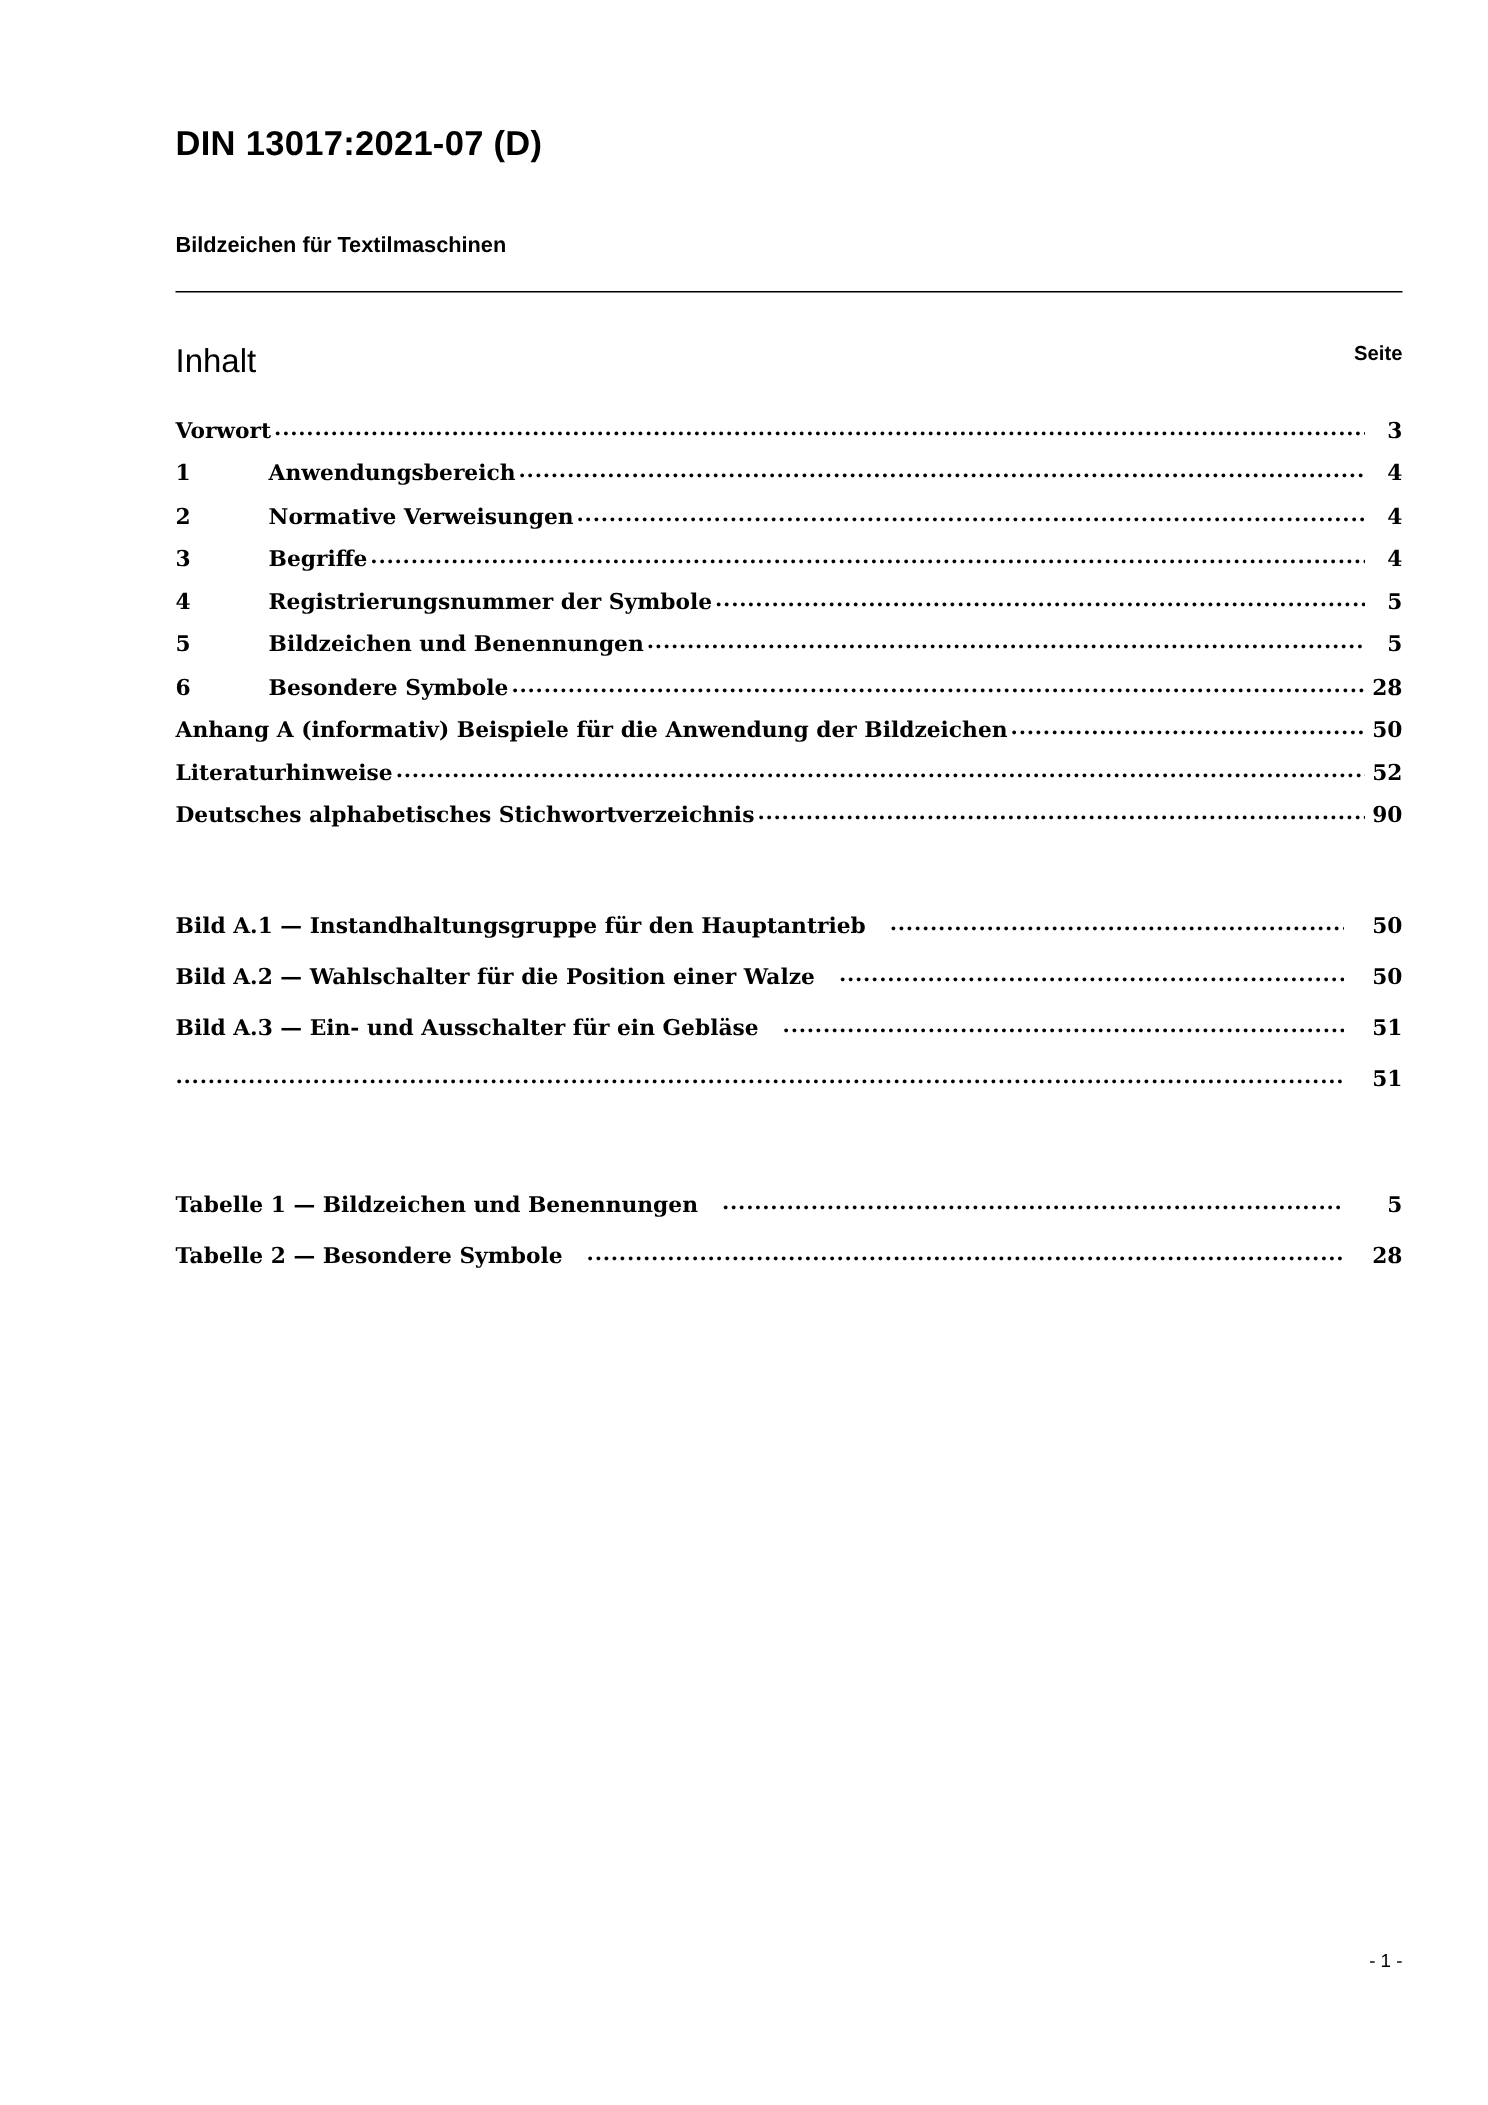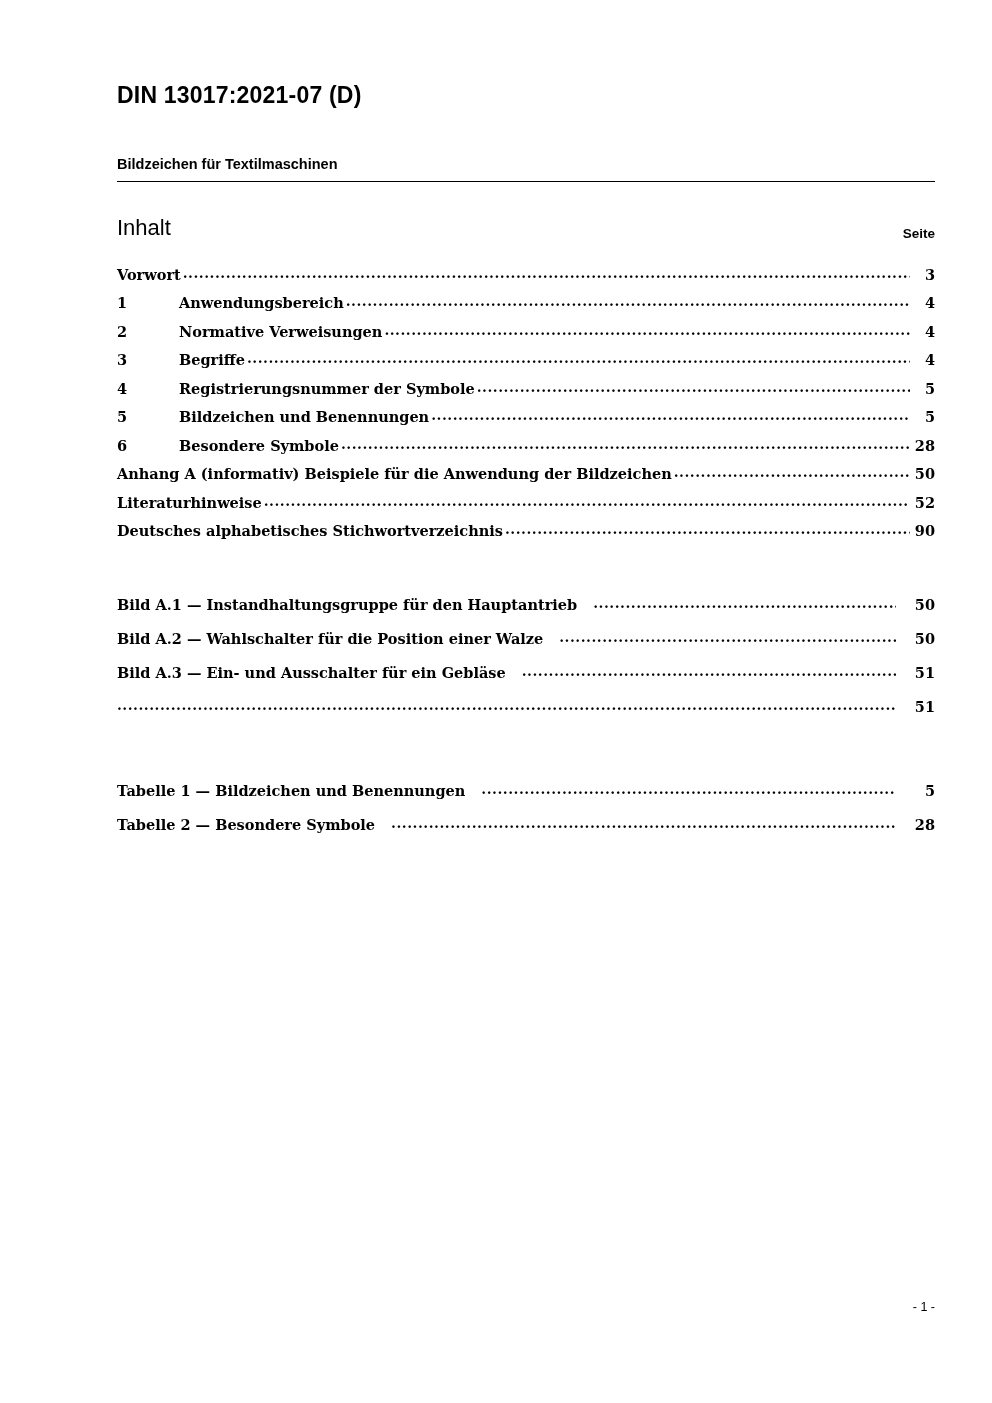--- a/index.html
+++ b/index.html
@@ -34,27 +34,27 @@
     font-size: 23px;
     font-weight: bold;
     letter-spacing: 0.2px;
     margin: 0 0 0 0;
   }
 
   .doc-title {
     font-size: 14.5px;
     font-weight: bold;
     margin: 47px 0 0 0;
-    padding-bottom: 9px;
+    padding-bottom: 22px;
     border-bottom: 1.2px solid #000;
   }
 
   .inhalt-row {
     display: flex;
-    align-items: flex-end;
+    align-items: flex-start;
     justify-content: space-between;
     margin-top: 33px;
   }
   .inhalt-title {
     font-size: 22px;
     font-weight: normal;
   }
   .inhalt-seite {
     font-size: 13.5px;
     font-weight: bold;

